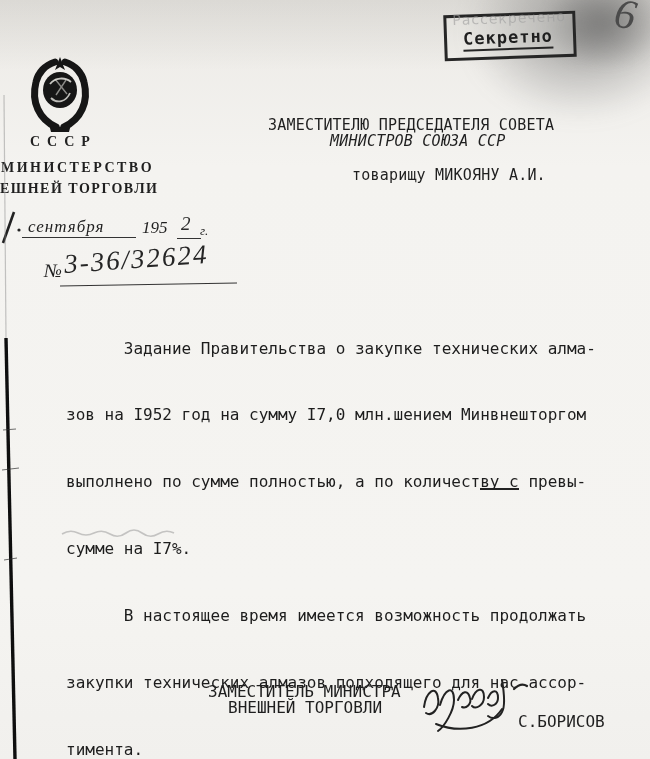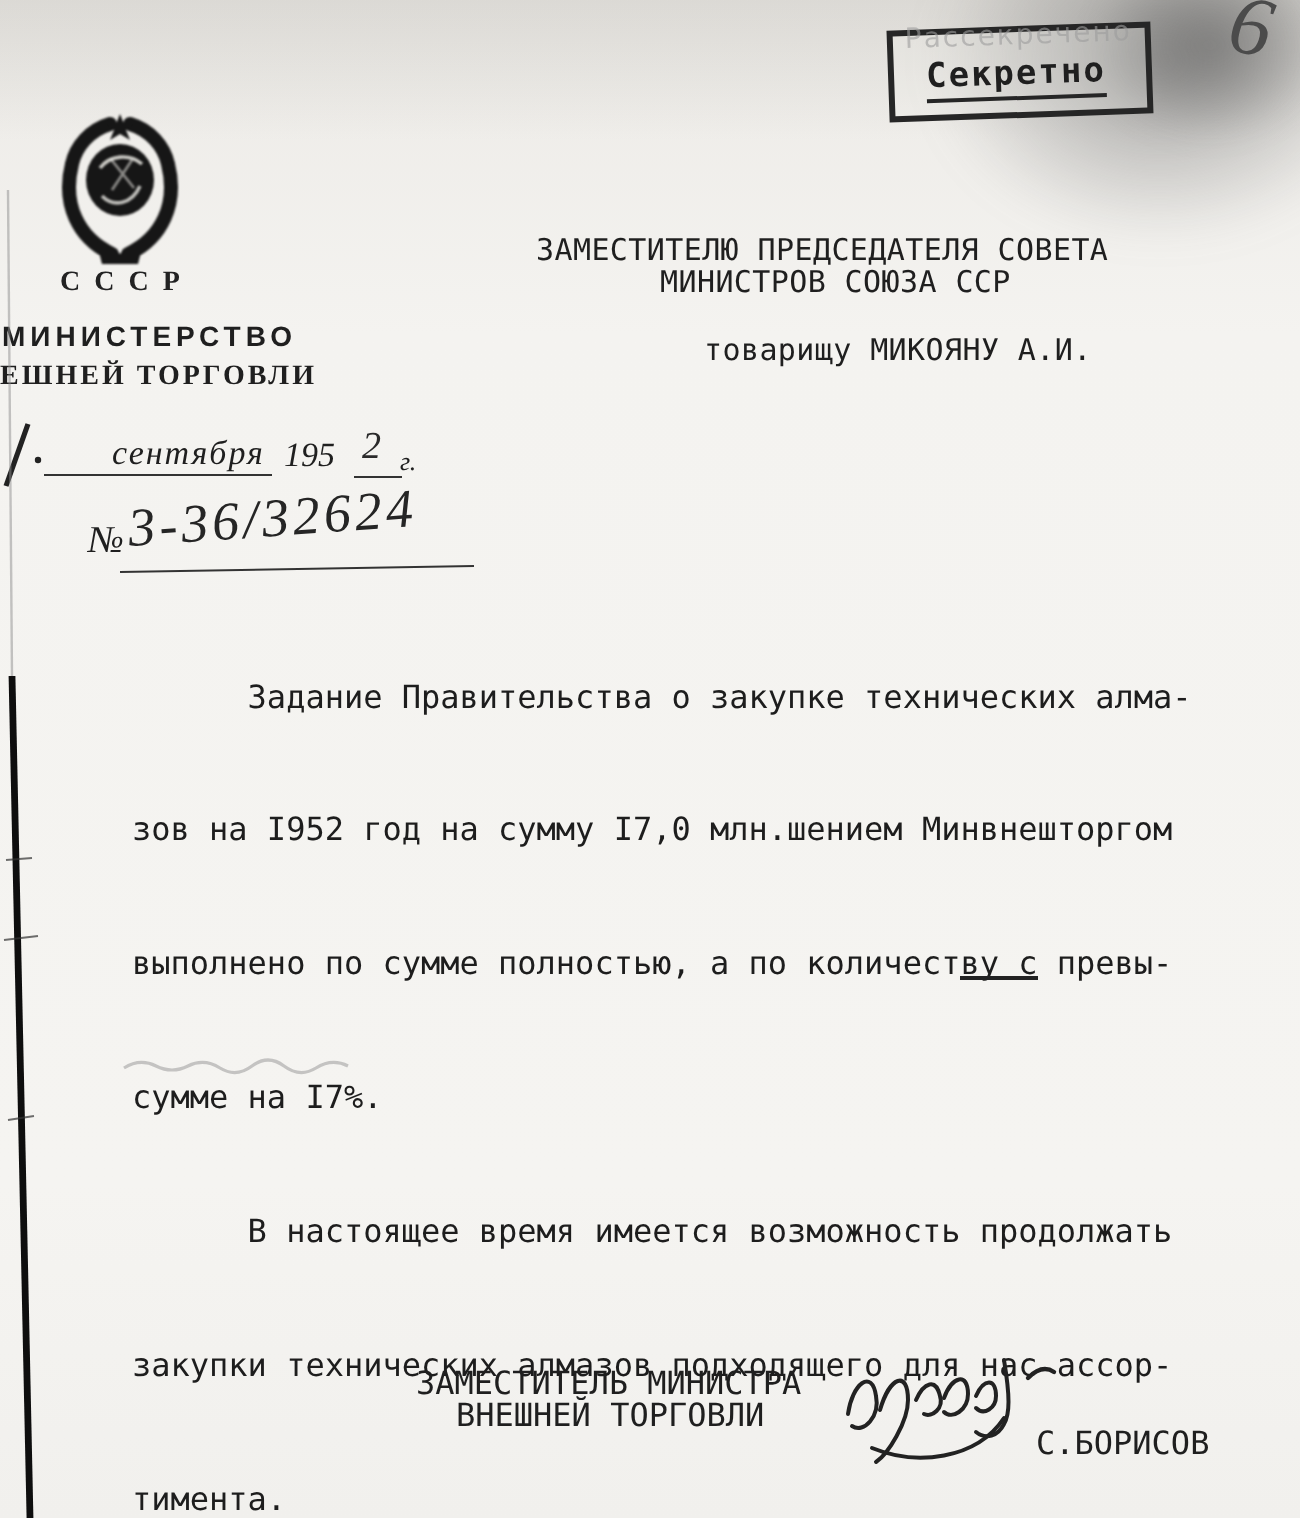--- a/index.html
+++ b/index.html
@@ -21,37 +21,37 @@
   .stampbox{left:444px;top:13px;width:126px;height:40px;border:3px solid #262626;
             transform:rotate(-2deg);background:rgba(244,243,240,.2);}
   .declass{left:6px;top:-6px;font-family:"DejaVu Sans",sans-serif;font-size:14px;
            letter-spacing:1px;color:#9d9d9d;opacity:.6;white-space:nowrap;}
   .secret{left:16px;top:11px;font-weight:bold;font-size:17px;letter-spacing:1px;
           border-bottom:2px solid #262626;padding-bottom:1px;white-space:nowrap;}
   
   .emblem{left:28px;top:56px;width:64px;height:78px;filter:blur(.4px);}
   .cccp{left:30px;top:134px;font-family:"Liberation Serif",serif;font-weight:bold;
         font-size:14px;letter-spacing:7px;color:#222;}
-  .min1{left:1px;top:160px;font-family:Liberation Sans, sans-serif;font-weight:bold;
+  .min1{left:1px;top:160px;font-family:Liberation Serif, serif;font-weight:bold;
         font-size:14px;letter-spacing:2.5px;white-space:nowrap;}
   .min2{left:0px;top:181px;font-family:"Liberation Serif",serif;font-weight:bold;
         font-size:14px;letter-spacing:1.5px;white-space:nowrap;}
   
   .ser-it{font-family:"Liberation Serif",serif;font-style:italic;}
-  .month{left:28px;top:217px;font-size:17px;letter-spacing:1px;margin-left:28px;}
+  .month{left:28px;top:217px;font-size:17px;letter-spacing:1px;}
   .yearp{left:142px;top:218px;font-size:17px;}
   .yearw{left:181px;top:213px;font-size:19px;color:#2b2b2b;}
   .yearg{left:200px;top:223px;font-size:13px;}
   .uline{height:0;border-bottom:1.5px solid #333;}
   .nolabel{left:44px;top:260px;font-size:19px;}
   .noval{left:64px;top:244px;font-size:27px;color:#252525;transform:rotate(-4deg);letter-spacing:2px;white-space:nowrap;}
   
   .addr{font-size:15px;white-space:pre;letter-spacing:.2px;}
   .a1{left:268px;top:116px;}
-  .a2{left:330px;top:132px;}
+  .a2{left:330px;top:132px;font-style:italic;}
   .a3{left:352px;top:166px;}
   
   .body{left:66px;top:293px;width:575px;font-size:16px;line-height:22.3px;white-space:pre;
         color:#1d1d1d;}
   .u1952{left:480px;top:488px;width:39px;height:0;border-bottom:2px solid #222;}
   
   .sig{font-size:16px;white-space:pre;}
   .s1{left:208px;top:682px;}
   .s2{left:228px;top:698px;}
   .s3{left:518px;top:712px;text-align:right;}

